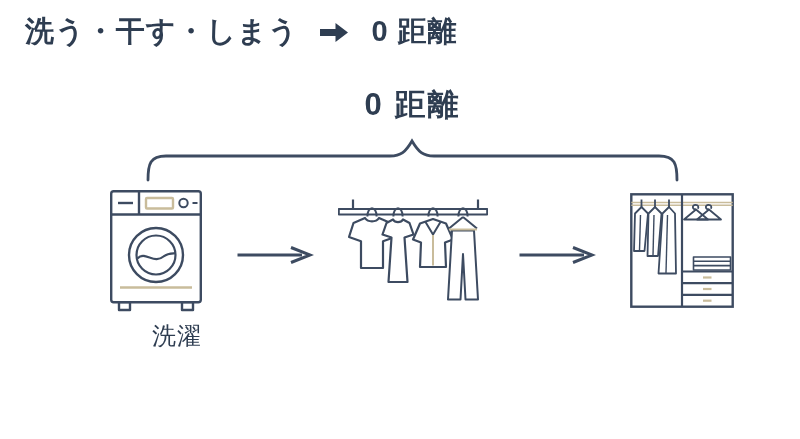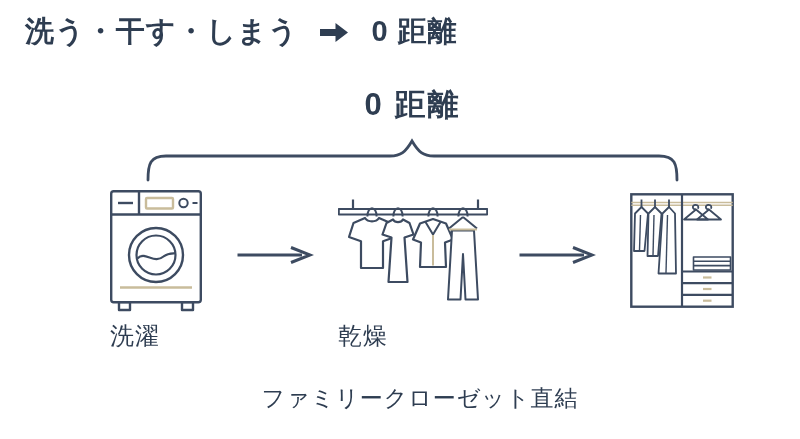--- a/index.html
+++ b/index.html
@@ -17,21 +17,21 @@
     font-size:31px;font-weight:700;letter-spacing:2px;color:#2e3d51;
   }
   .brace{position:absolute;left:140px;top:136px;}
   .icon{position:absolute;}
   .icon-washer{left:110px;top:190px;}
   .icon-rack{left:338px;top:196px;}
   .icon-closet{left:630px;top:193px;}
   .flow-arrow-1{left:236px;top:245px;}
   .flow-arrow-2{left:518px;top:245px;}
   .step-label{
-    position:absolute;top:320px;text-align:left;font-size:24px;font-weight:500;
+    position:absolute;top:320px;text-align:right;font-size:24px;font-weight:500;
     letter-spacing:1px;color:#2e3d51;
   }
   .label-wash{left:110px;width:92px;}
   .label-dry{left:338px;width:150px;}
   .label-store{left:630px;width:104px;}
   .caption{
     position:absolute;left:40px;top:383px;width:760px;text-align:center;
     font-size:23px;font-weight:500;letter-spacing:1px;color:#2e3d51;
   }
   svg{display:block;}
@@ -151,17 +151,15 @@
       </g>
       <g stroke="#c9bc9b" fill="none" stroke-width="2.2">
         <path d="M73,84.5 H81.5"></path>
         <path d="M73,96 H81.5"></path>
         <path d="M73,107.7 H81.5"></path>
       </g>
     </svg>
   </div>
 
   <div class="step-label label-wash">洗濯</div>
-  <div class="step-label label-dry">乾燥</div>
 
-  <div class="caption">ファミリークローゼット直結</div>
 
 </div>
 
 </body></html>

